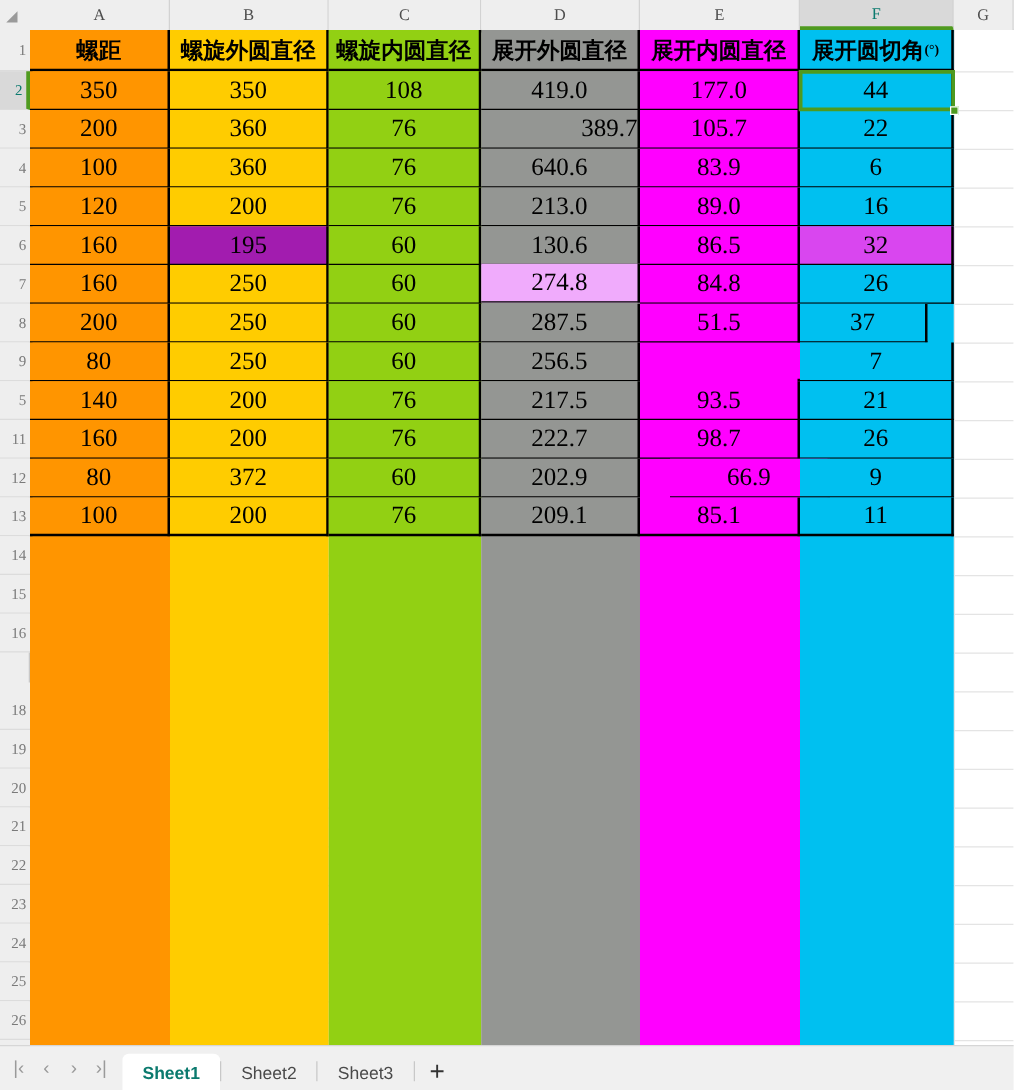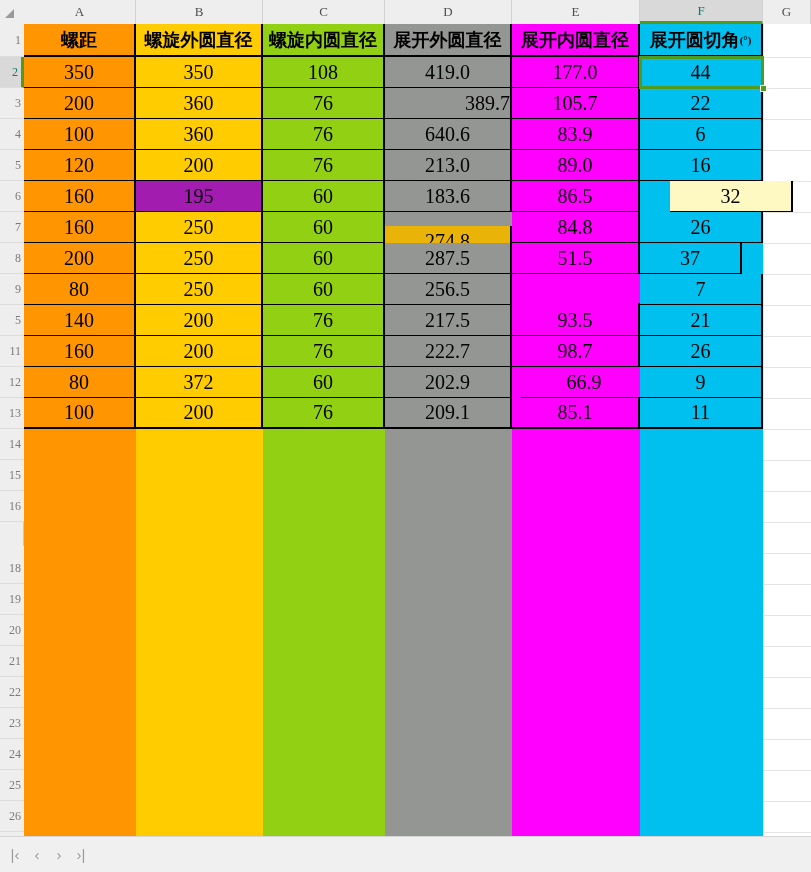--- a/index.html
+++ b/index.html
@@ -479,38 +479,38 @@
         <div class="cell" style="left: 0px; top: 157px; width: 112px; height: 31px; background: rgb(255, 149, 0); border-bottom-width: 1px;">
           <span>160</span>
         </div>
         <div class="cell" style="left: 112px; top: 157px; width: 127px; height: 31px; background: #a21caf; border-bottom-width: 1px;">
           <span>195</span>
         </div>
         <div class="cell" style="left: 239px; top: 157px; width: 122px; height: 31px; background: rgb(146, 208, 19); border-bottom-width: 1px;">
           <span>60</span>
         </div>
         <div class="cell" style="left: 361px; top: 157px; width: 127px; height: 31px; background: rgb(148, 150, 147); border-bottom-width: 1px;">
-          <span>183.6</span>
+          <span>130.6</span>
         </div>
         <div class="cell" style="left: 488px; top: 157px; width: 128px; height: 31px; background: rgb(255, 0, 255); border-bottom-width: 1px; text-align: center;">
           <span>86.5</span>
         </div>
-        <div class="cell" style="left: 616px; top: 157px; width: 123px; height: 31px; background: #fef9c3; border-bottom-width: 1px; margin-left: 30px;">
+        <div class="cell" style="left: 616px; top: 157px; width: 123px; height: 31px; background: #d946ef; border-bottom-width: 1px;">
           <span>32</span>
         </div>
         <div class="cell" style="left: 0px; top: 188px; width: 112px; height: 31px; background: rgb(255, 149, 0); border-bottom-width: 1px;">
           <span>160</span>
         </div>
         <div class="cell" style="left: 112px; top: 188px; width: 127px; height: 31px; background: rgb(255, 204, 0); border-bottom-width: 1px;">
           <span>250</span>
         </div>
         <div class="cell" style="left: 239px; top: 188px; width: 122px; height: 31px; background: rgb(146, 208, 19); border-bottom-width: 1px;">
           <span>60</span>
         </div>
-        <div class="cell" style="left: 361px; top: 202px; width: 127px; height: 31px; background: #eab308; border-bottom-width: 1px;">
+        <div class="cell" style="left: 361px; top: 187px; width: 127px; height: 31px; background: #f0abfc; border-bottom-width: 1px;">
           <span>274.8</span>
         </div>
         <div class="cell" style="left: 488px; top: 188px; width: 128px; height: 31px; background: rgb(255, 0, 255); border-bottom-width: 1px;">
           <span>84.8</span>
         </div>
         <div class="cell" style="left: 616px; top: 188px; width: 123px; height: 31px; background: rgb(0, 192, 240); border-bottom-width: 1px;">
           <span>26</span>
         </div>
         <div class="cell" style="left: 0px; top: 219px; width: 112px; height: 31px; background: rgb(255, 149, 0); border-bottom-width: 1px;">
           <span>200</span>
@@ -589,21 +589,21 @@
         </div>
         <div class="cell" style="left: 112px; top: 343px; width: 127px; height: 31px; background: rgb(255, 204, 0); border-bottom-width: 1px;">
           <span>372</span>
         </div>
         <div class="cell" style="left: 239px; top: 343px; width: 122px; height: 31px; background: rgb(146, 208, 19); border-bottom-width: 1px;">
           <span>60</span>
         </div>
         <div class="cell" style="left: 361px; top: 343px; width: 127px; height: 31px; background: rgb(148, 150, 147); border-bottom-width: 1px;">
           <span>202.9</span>
         </div>
-        <div class="cell" style="left: 497px; top: 343px; width: 128px; height: 31px; background: rgb(255, 0, 255); border-bottom-width: 1px;">
+        <div class="cell" style="left: 512px; top: 343px; width: 128px; height: 31px; background: rgb(255, 0, 255); border-bottom-width: 1px;">
           <span>66.9</span>
         </div>
         <div class="cell" style="left: 616px; top: 343px; width: 123px; height: 31px; background: rgb(0, 192, 240); border-bottom-width: 1px;">
           <span>9</span>
         </div>
         <div class="cell" style="left: 0px; top: 374px; width: 112px; height: 31px; background: rgb(255, 149, 0); border-bottom-width: 2px;">
           <span>100</span>
         </div>
         <div class="cell" style="left: 112px; top: 374px; width: 127px; height: 31px; background: rgb(255, 204, 0); border-bottom-width: 2px;">
           <span>200</span>
@@ -635,15 +635,32 @@
         <div class="nav-btn">
           <span>‹</span>
         </div>
         <div class="nav-btn">
           <span>›</span>
         </div>
         <div class="nav-btn">
           <span>›|</span>
         </div>
       </div>
+    <div class="tabs" id="sheet-tabs">
+        <div class="tab active">
+          <span>Sheet1</span>
+        </div>
+        <div class="tab-sep"></div>
+        <div class="tab">
+          <span>Sheet2</span>
+        </div>
+        <div class="tab-sep"></div>
+        <div class="tab">
+          <span>Sheet3</span>
+        </div>
+        <div class="tab-sep"></div>
+        <div class="add-sheet">
+          <span>+</span>
+        </div>
+      </div>
   </div>
 
 </div>
 
 </body></html>

